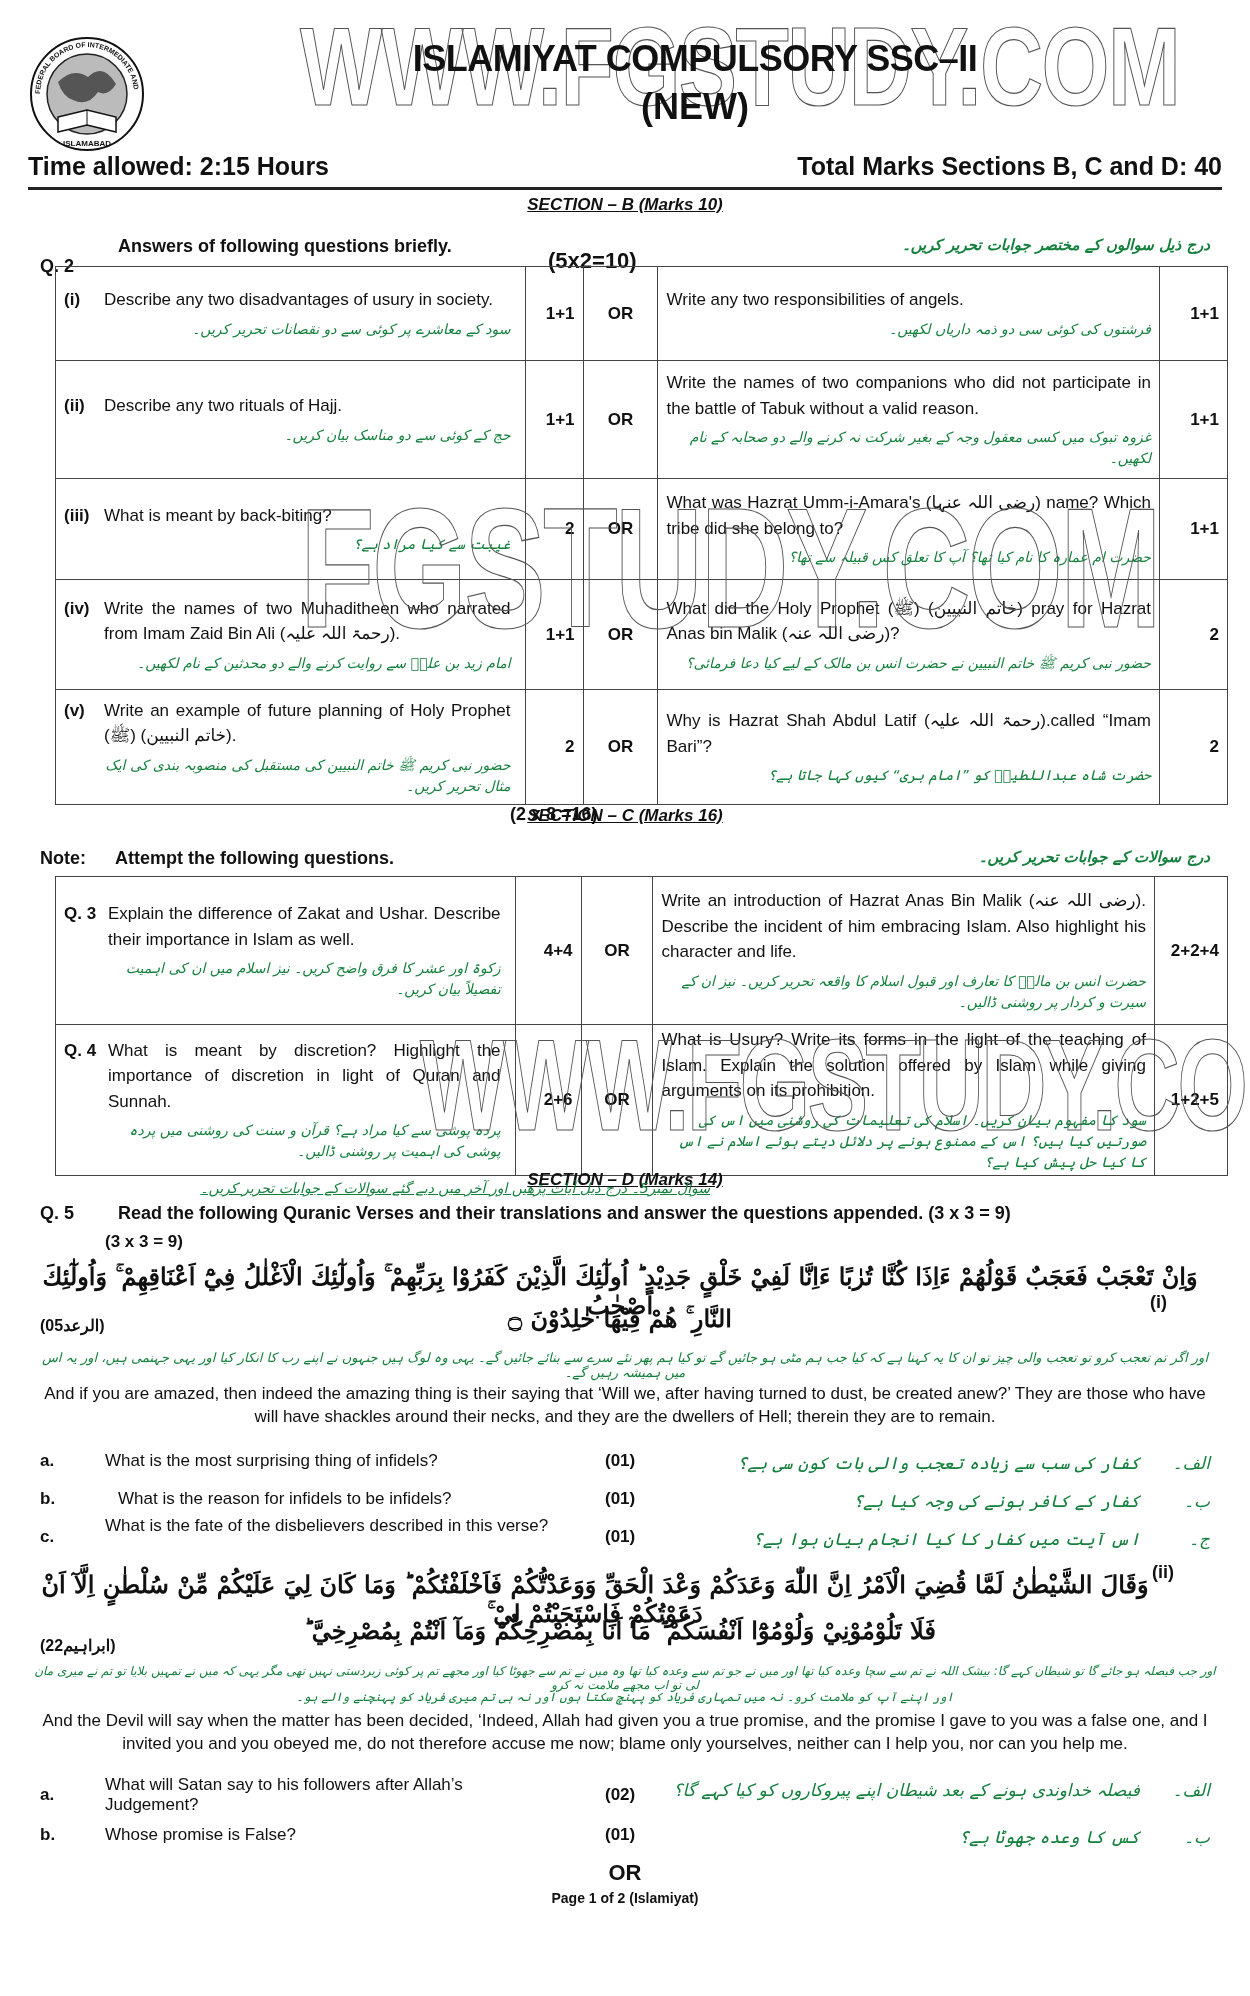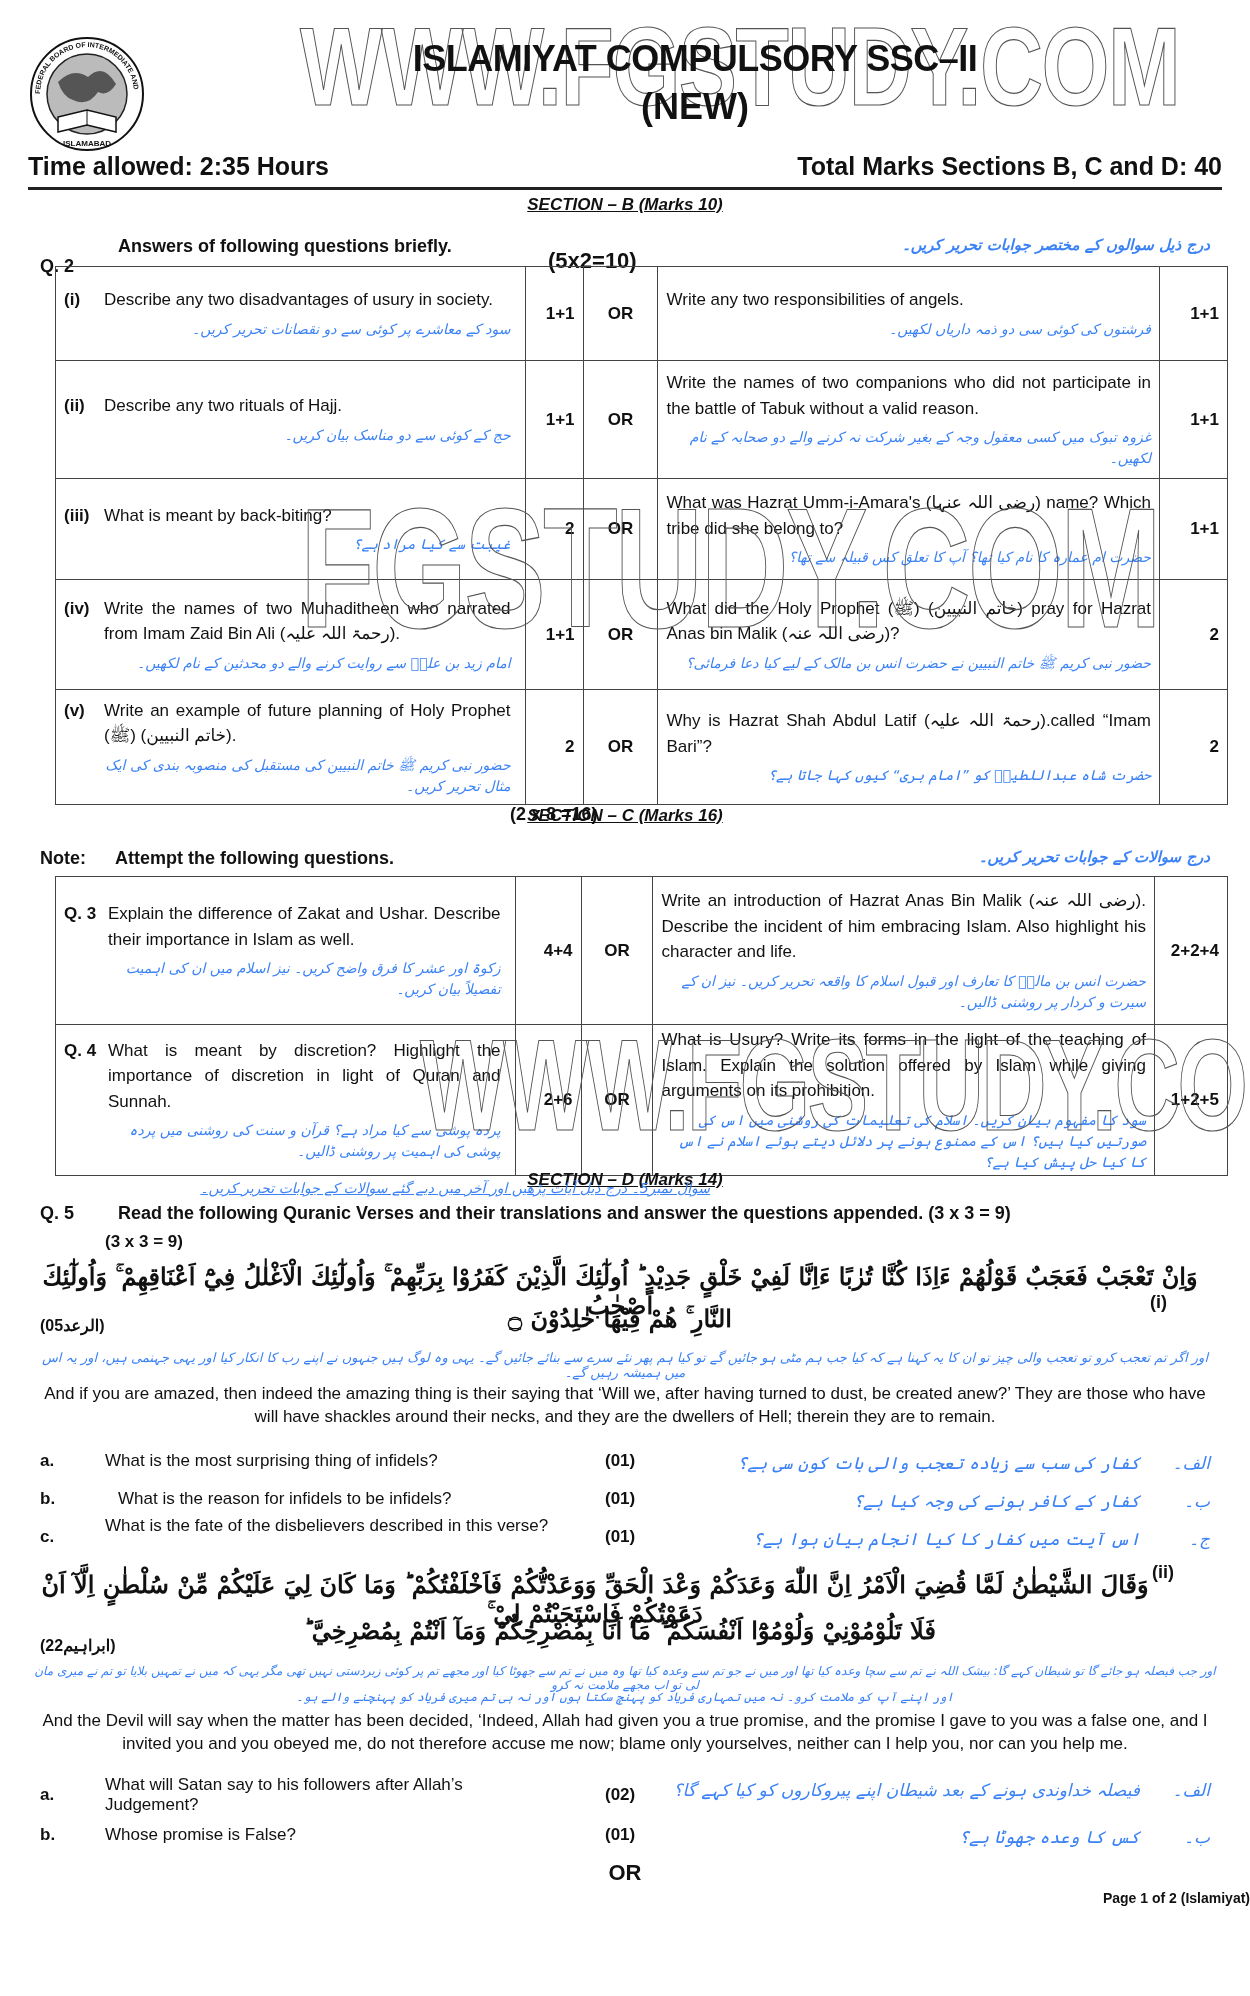--- a/index.html
+++ b/index.html
@@ -1,20 +1,20 @@
 <!DOCTYPE html>
 <html><head>
 <meta charset="utf-8">
 <style>
   html, body { margin:0; padding:0; background:#fff; }
   body { width:1250px; height:1996px; position:relative; overflow:hidden;
          font-family:"Liberation Sans", sans-serif; color:#111; }
   .abs { position:absolute; }
   .b { font-weight:bold; }
-  .urdu { direction:rtl; font-family:"DejaVu Sans", sans-serif; font-style:italic; font-size:14px; color:#3b82f6; }
+  .urdu { direction:rtl; font-family:"DejaVu Sans", sans-serif; font-style:italic; font-size:14px; color:#15803d; }
   .arabic { direction:rtl; font-family:"DejaVu Serif", serif; font-size:24px; font-weight:bold; color:#111; text-align:center; }
   .wm { position:absolute; font-family:"Liberation Sans", sans-serif; font-weight:bold;
         color:transparent; -webkit-text-stroke:1.2px #555; letter-spacing:2px; pointer-events:none; }
   .section-title { position:absolute; left:0; width:1250px; text-align:center; font-weight:bold; font-style:italic;
         font-size:17px; text-decoration:underline; }
   table.q { position:absolute; border-collapse:collapse; }
   table.q td { border:1px solid #444; vertical-align:middle; font-size:17px; line-height:1.5; padding:2px 8px; }
   td.num { text-align:right; font-weight:bold; }
   td.or { text-align:center; font-weight:bold; font-size:18px; }
   .qtext { text-align:justify; }
@@ -38,21 +38,21 @@
     <text font-size="7" font-weight="bold" fill="#111"><textPath href="#arc">FEDERAL BOARD OF INTERMEDIATE AND SECONDARY</textPath></text>
     <text x="59" y="124" text-anchor="middle" font-size="8" font-weight="bold" fill="#111">ISLAMABAD</text>
   </svg>
 </div>
 
 <div class="wm" style="left:300px; top:2px; font-size:112px; letter-spacing:-2px; transform:scaleX(0.78); transform-origin:left top;">WWW.FGSTUDY.COM</div>
 
 <div class="abs b" style="left:0; width:1250px; top:38px; text-align:center; font-size:36px; padding-left:140px; box-sizing:border-box; letter-spacing:-0.5px;">ISLAMIYAT COMPULSORY SSC–II</div>
 <div class="abs b" style="left:0; width:1250px; top:86px; text-align:center; font-size:36px; padding-left:140px; box-sizing:border-box;">(NEW)</div>
 
-<div class="abs b" style="left:28px; top:152px; font-size:25px;">Time allowed:  2:35 Hours</div>
+<div class="abs b" style="left:28px; top:152px; font-size:25px;">Time allowed:  2:15 Hours</div>
 <div class="abs b" style="right:28px; top:152px; font-size:25px;">Total Marks Sections B, C and D:  40</div>
 <div class="abs" style="left:28px; top:187px; width:1194px; height:3px; background:#222;"></div>
 
 <div class="section-title" style="top:195px;">SECTION – B (Marks 10)</div>
 
 <div class="abs b" style="left:40px; top:236px; font-size:18px;margin-top:20px;">Q. 2</div>
 <div class="abs b" style="left:118px; top:236px; font-size:18px;">Answers of following questions briefly.</div>
 <div class="abs b" style="left:548px; top:248px; font-size:22px;">(5x2=10)</div>
 <div class="abs urdu" style="right:40px; top:236px; font-size:15px; font-weight:bold;">درج ذیل سوالوں کے مختصر جوابات تحریر کریں۔</div>
 
@@ -188,13 +188,13 @@
 <div class="sub-row urdu" style="right:110px; top:1780px;">فیصلہ خداوندی ہونے کے بعد شیطان اپنے پیروکاروں کو کیا کہے گا؟</div>
 <div class="sub-row urdu" style="right:40px; top:1780px;">الف۔</div>
 
 <div class="sub-row b" style="left:40px; top:1825px;">b.</div>
 <div class="sub-row" style="left:105px; top:1825px; width:440px;">Whose promise is False?</div>
 <div class="sub-row b" style="left:605px; top:1825px;">(01)</div>
 <div class="sub-row urdu" style="right:110px; top:1827px;">کس کا وعدہ جھوٹا ہے؟</div>
 <div class="sub-row urdu" style="right:40px; top:1827px;">ب۔</div>
 
 <div class="abs b" style="left:0; width:1250px; top:1860px; text-align:center; font-size:22px;">OR</div>
-<div class="abs b" style="left:0; width:1250px; top:1890px; text-align:right; font-size:14px;">Page 1 of 2 (Islamiyat)</div>
+<div class="abs b" style="left:0; width:1250px; top:1890px; text-align:center; font-size:14px;">Page 1 of 2 (Islamiyat)</div>
 
 </body></html>

